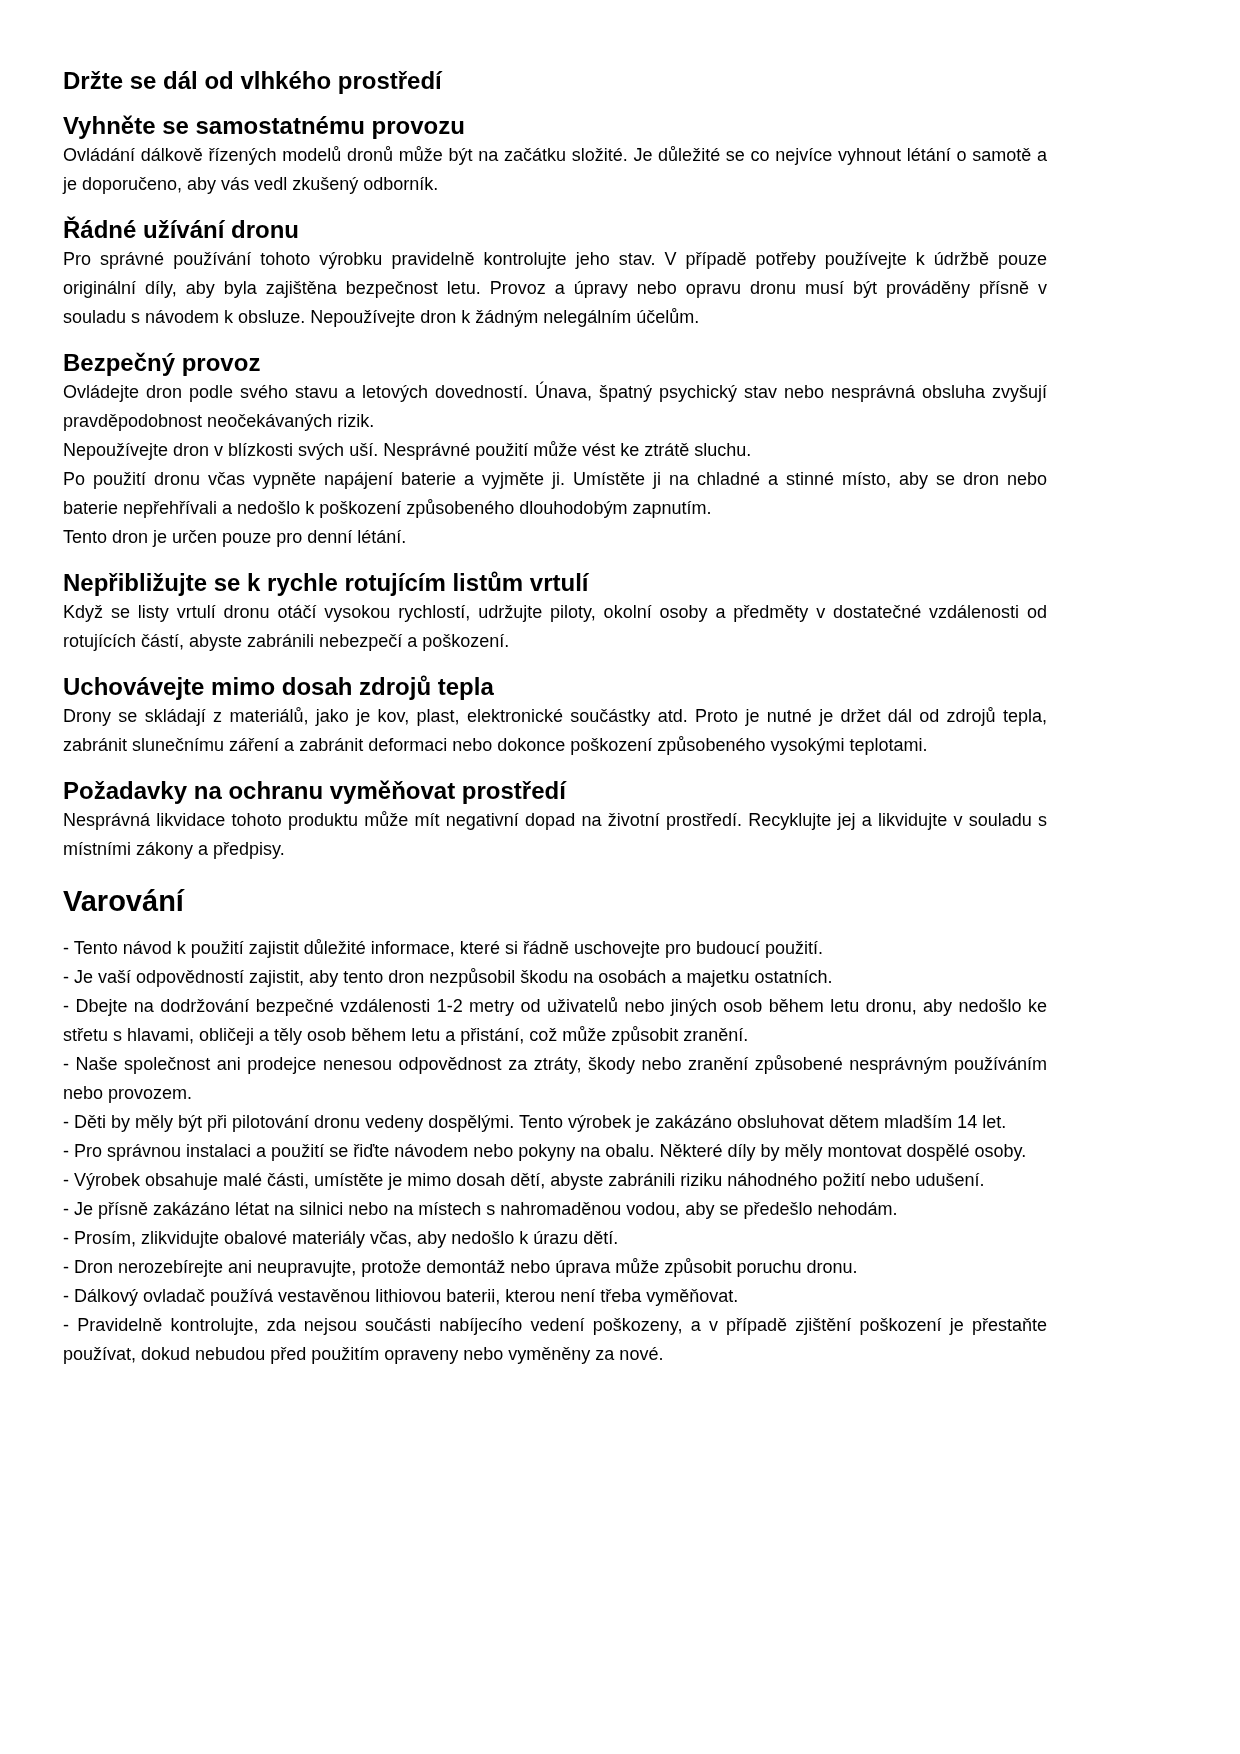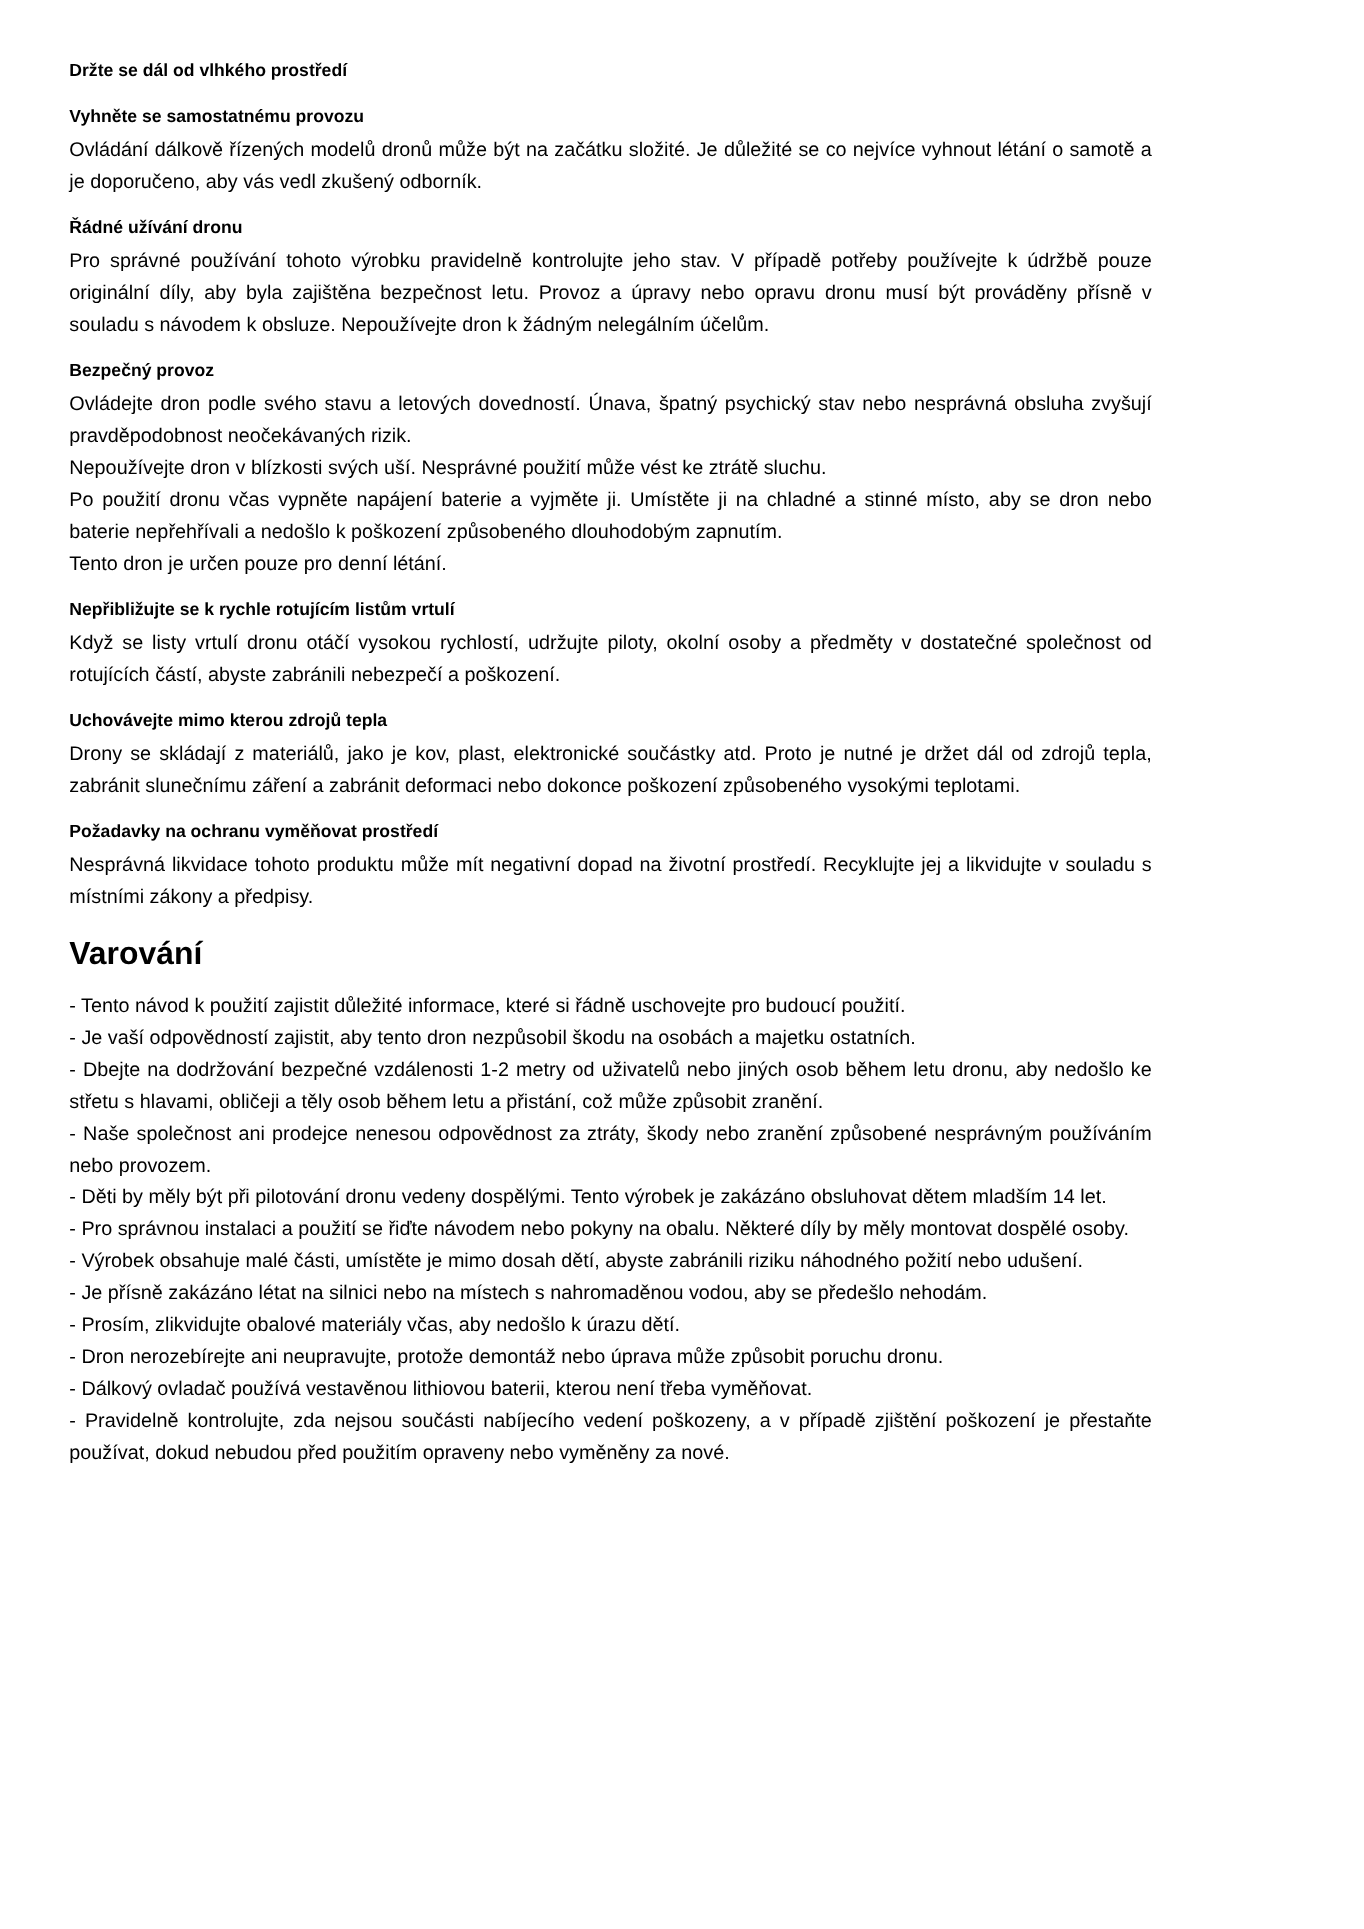--- a/index.html
+++ b/index.html
@@ -18,24 +18,24 @@
   main.page {
     box-sizing: border-box;
     width: 1240px;
     height: 1754px;
     padding: 50px 193px 40px 63px;
   }
   section.doc-section {
     margin: 0 0 13px 0;
   }
   .sec-heading {
-    font-size: 16px;
+    font-size: 24px;
     line-height: 29px;
     font-weight: bold;
-    margin: 0 0 1px 0;
+    margin: 16px 0 1px 0;
     text-align: left;
   }
   .body-text {
     font-size: 18px;
     line-height: 29px;
     margin: 0;
     text-align: justify;
     text-justify: inter-word;
   }
   .warning-title {
@@ -66,24 +66,24 @@
     </section>
     <section class="doc-section">
       <h2 class="sec-heading">Bezpečný provoz</h2>
       <p class="body-text">Ovládejte dron podle svého stavu a letových dovedností. Únava, špatný psychický stav nebo nesprávná obsluha zvyšují pravděpodobnost neočekávaných rizik.</p>
       <p class="body-text">Nepoužívejte dron v blízkosti svých uší. Nesprávné použití může vést ke ztrátě sluchu.</p>
       <p class="body-text">Po použití dronu včas vypněte napájení baterie a vyjměte ji. Umístěte ji na chladné a stinné místo, aby se dron nebo baterie nepřehřívali a nedošlo k poškození způsobeného dlouhodobým zapnutím.</p>
       <p class="body-text">Tento dron je určen pouze pro denní létání.</p>
     </section>
     <section class="doc-section">
       <h2 class="sec-heading">Nepřibližujte se k rychle rotujícím listům vrtulí</h2>
-      <p class="body-text">Když se listy vrtulí dronu otáčí vysokou rychlostí, udržujte piloty, okolní osoby a předměty v dostatečné společnost od rotujících částí, abyste zabránili nebezpečí a poškození.</p>
+      <p class="body-text">Když se listy vrtulí dronu otáčí vysokou rychlostí, udržujte piloty, okolní osoby a předměty v dostatečné vzdálenosti od rotujících částí, abyste zabránili nebezpečí a poškození.</p>
     </section>
     <section class="doc-section">
-      <h2 class="sec-heading">Uchovávejte mimo kterou zdrojů tepla</h2>
+      <h2 class="sec-heading">Uchovávejte mimo dosah zdrojů tepla</h2>
       <p class="body-text">Drony se skládají z materiálů, jako je kov, plast, elektronické součástky atd. Proto je nutné je držet dál od zdrojů tepla, zabránit slunečnímu záření a zabránit deformaci nebo dokonce poškození způsobeného vysokými teplotami.</p>
     </section>
     <section class="doc-section">
       <h2 class="sec-heading">Požadavky na ochranu vyměňovat prostředí</h2>
       <p class="body-text">Nesprávná likvidace tohoto produktu může mít negativní dopad na životní prostředí. Recyklujte jej a likvidujte v souladu s místními zákony a předpisy.</p>
     </section>
     <section class="warning-section">
       <h1 class="warning-title">Varování</h1>
       <p class="body-text">- Tento návod k použití zajistit důležité informace, které si řádně uschovejte pro budoucí použití.</p>
       <p class="body-text">- Je vaší odpovědností zajistit, aby tento dron nezpůsobil škodu na osobách a majetku ostatních.</p>

